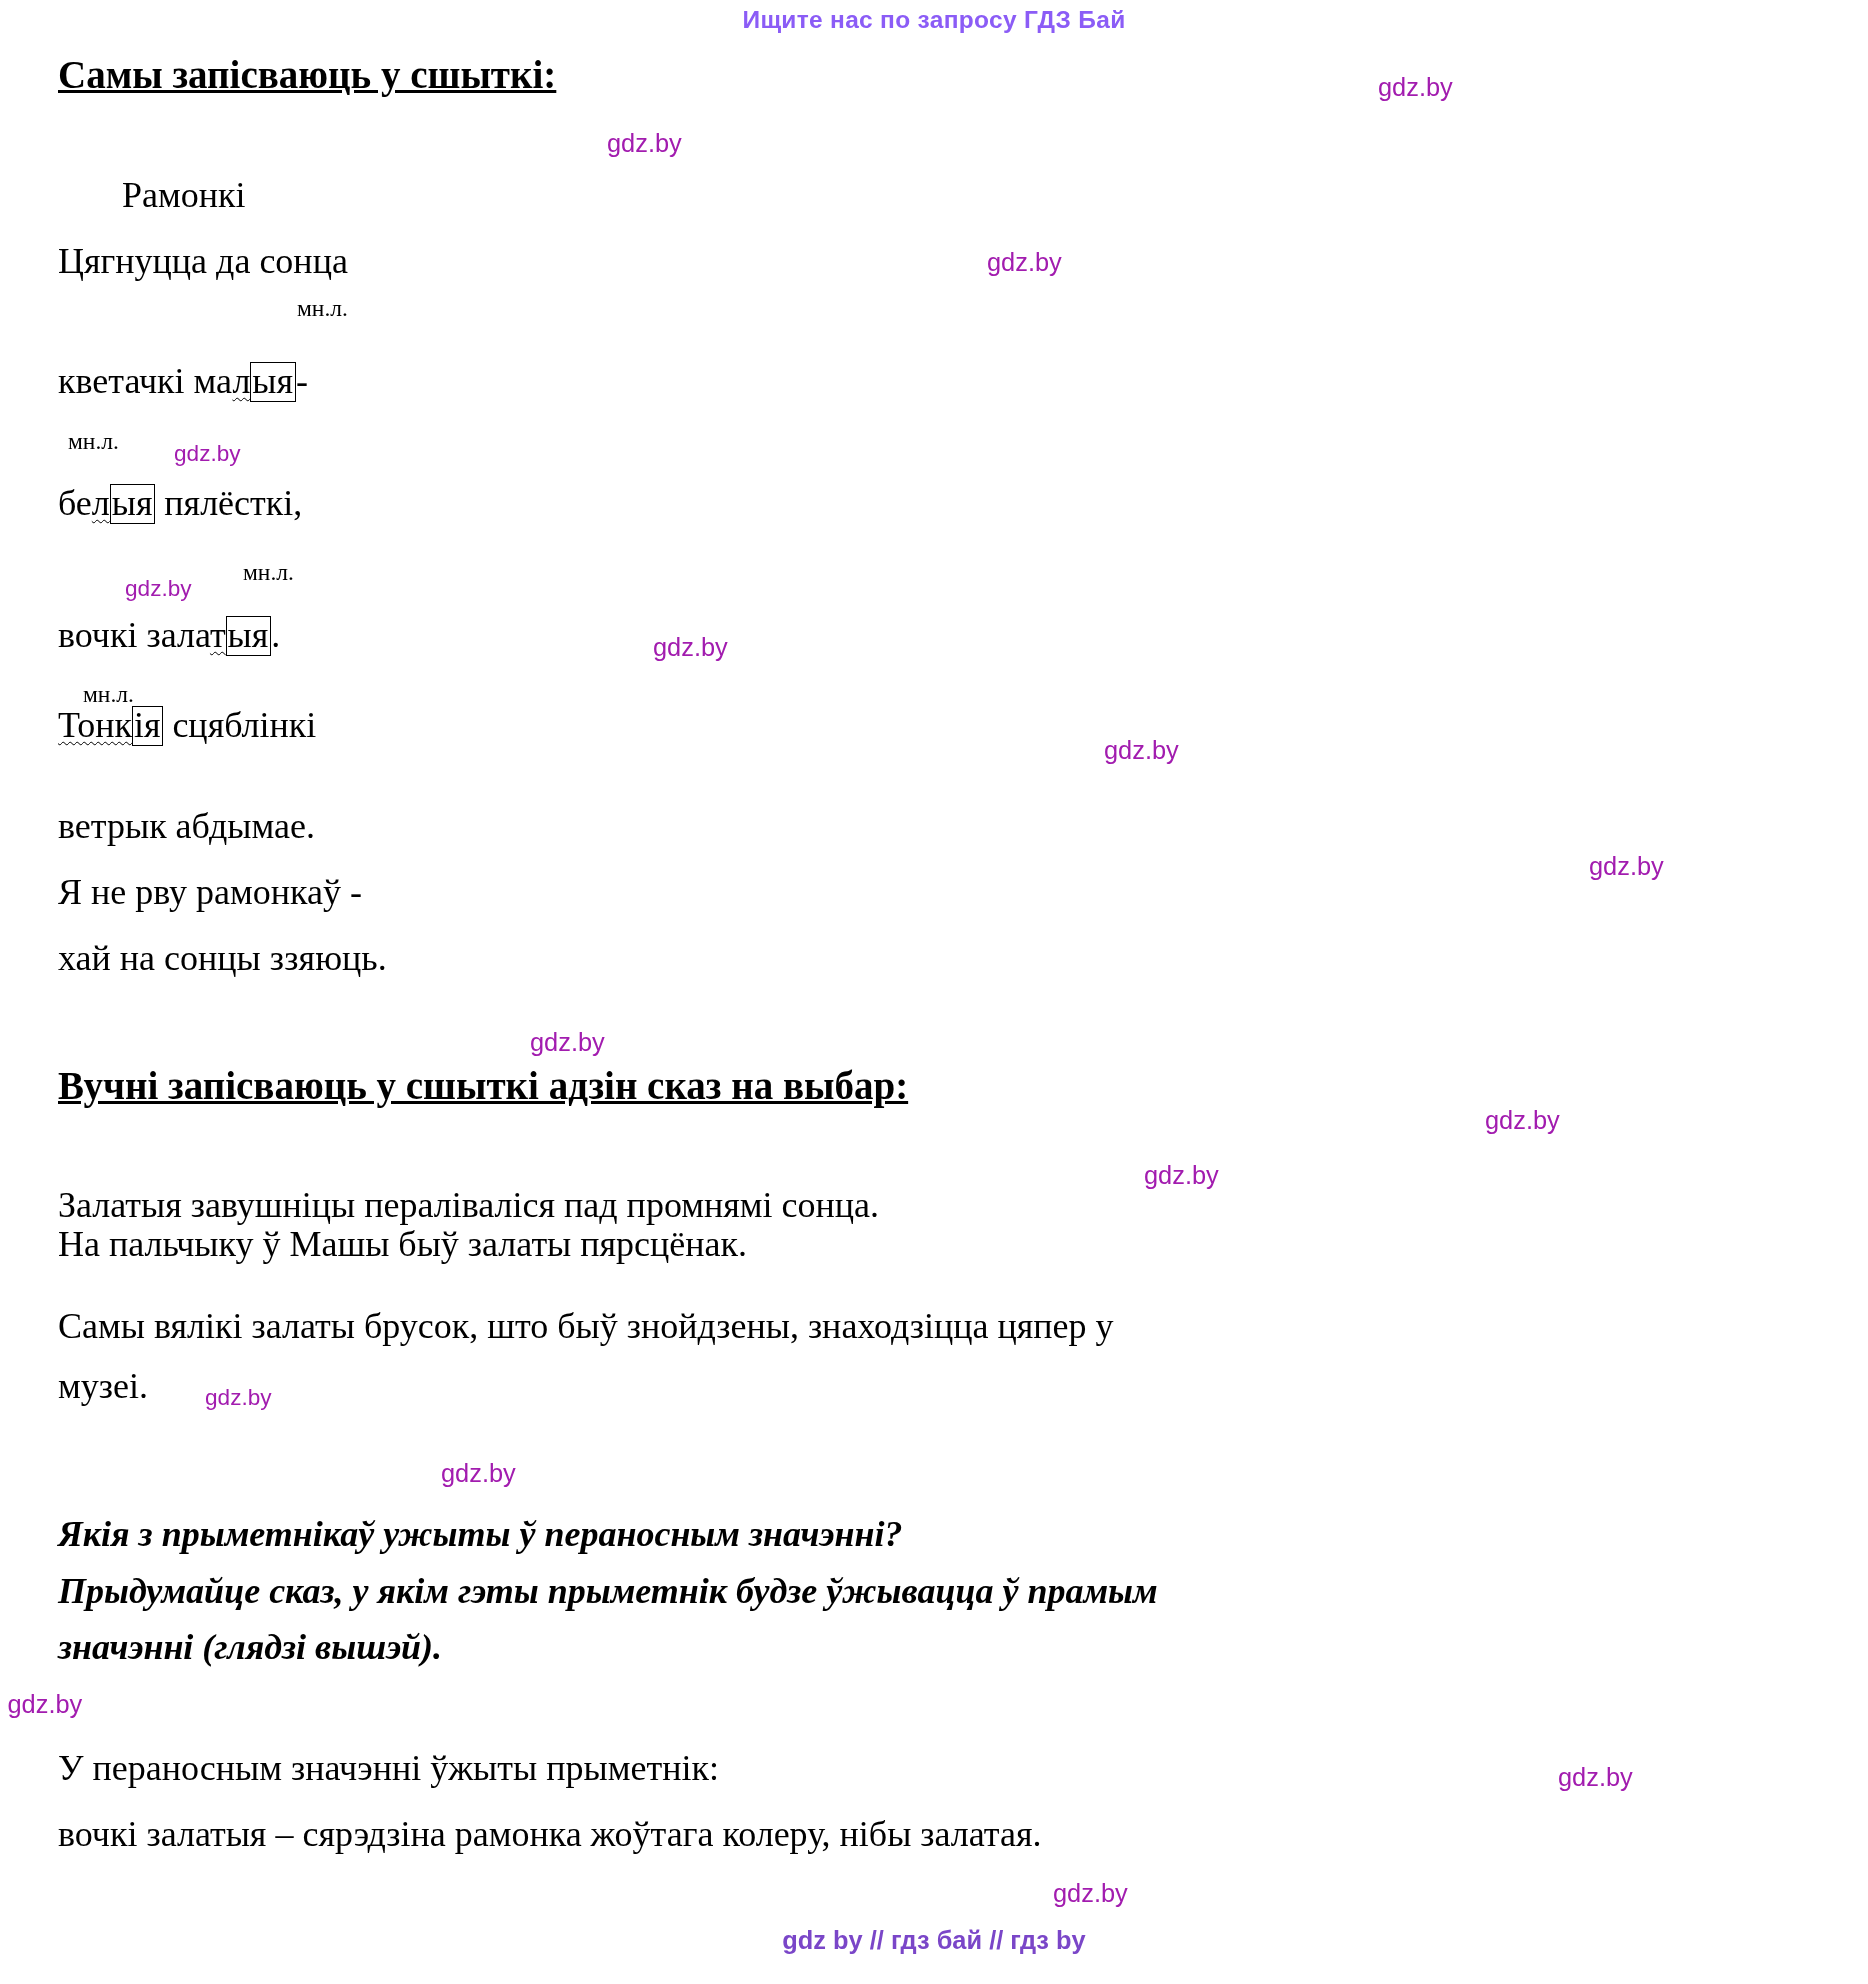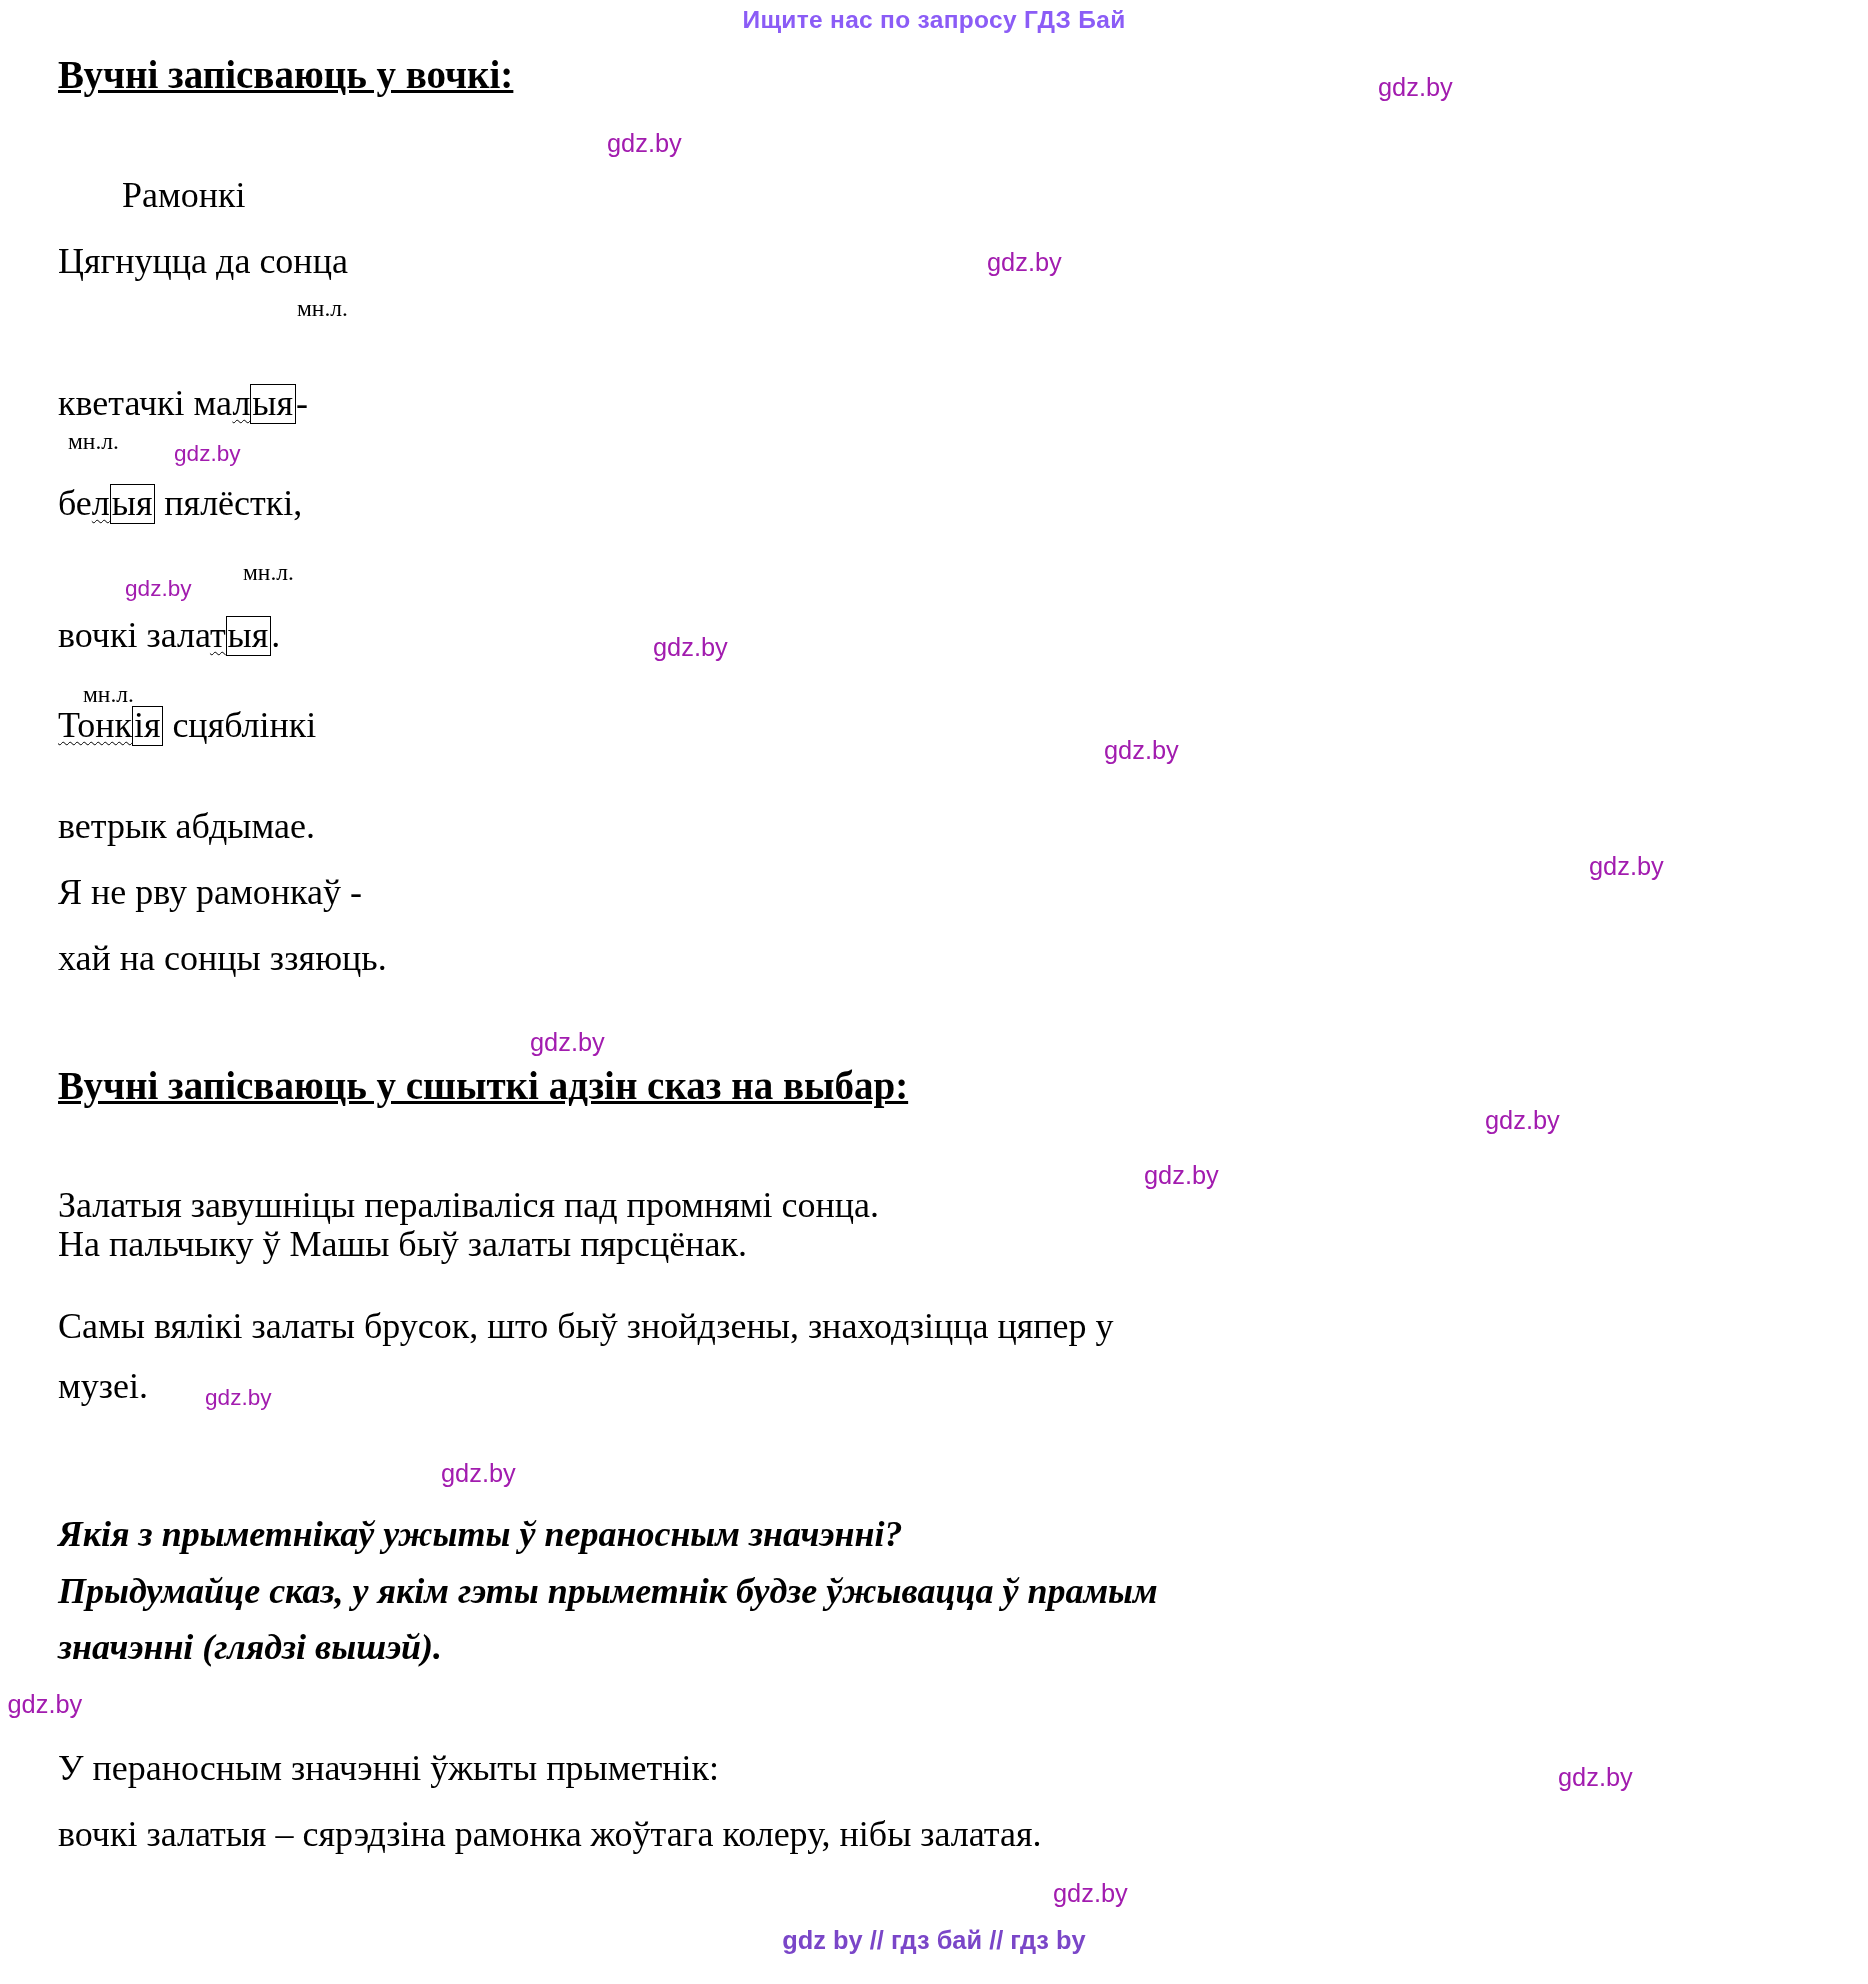--- a/index.html
+++ b/index.html
@@ -111,28 +111,28 @@
   }
   .footer .sep { color: #7a46c8; font-weight: bold; }
 </style>
 </head>
 <body>
 
 <div class="page">
 
   <div class="top-banner">Ищите нас по запросу ГДЗ Бай</div>
 
-  <div class="heading" style="left:58px; top:52px;">Вучні запісваюць у вочкі:</div>
+  <div class="heading" style="left:58px; top:52px;">Самы запісваюць у сшыткі:</div>
 
   <div class="line" style="left:122px; top:174px;">Рамонкі</div>
 
   <div class="line" style="left:58px; top:240px;">Цягнуцца да сонца</div>
   <div class="mark" style="left:297px; top:295px;">мн.л.</div>
 
-  <div class="line" style="left:58px; top:382px;">
+  <div class="line" style="left:58px; top:360px;">
     <span>кветачкі ма</span><span class="wavy">л</span><span class="boxed">ыя</span><span>-</span>
   </div>
   <div class="mark" style="left:68px; top:428px;">мн.л.</div>
 
   <div class="line" style="left:58px; top:482px;">
     <span>бе</span><span class="wavy">л</span><span class="boxed">ыя</span><span> пялёсткі,</span>
   </div>
   <div class="mark" style="left:243px; top:559px;">мн.л.</div>
 
   <div class="line" style="left:58px; top:614px;">

